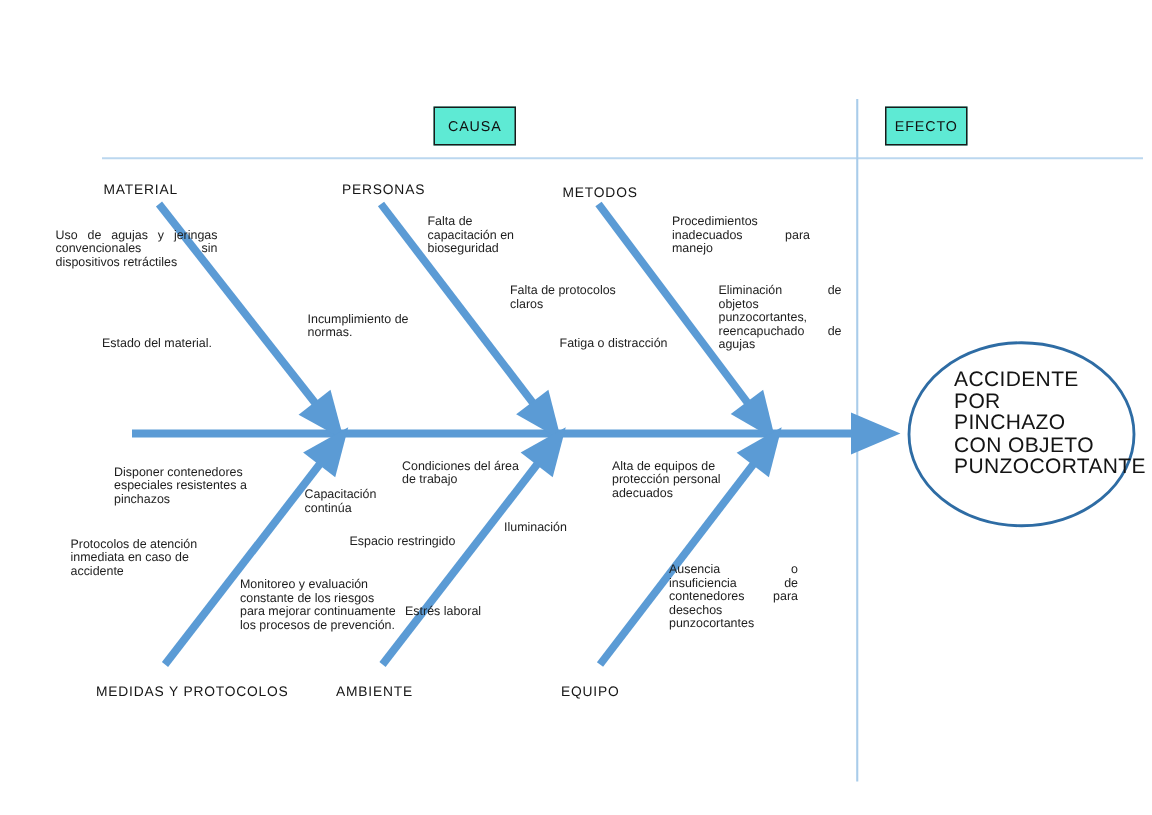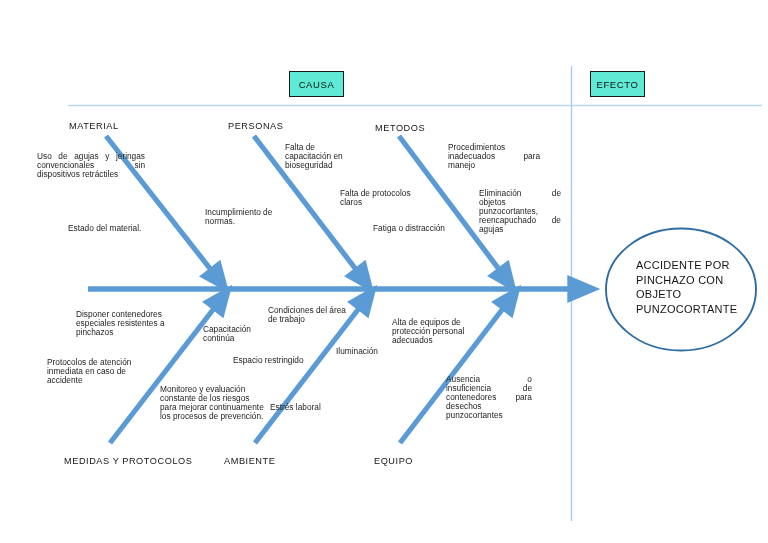--- a/index.html
+++ b/index.html
@@ -70,23 +70,23 @@
   #effect-wrap {
     position: absolute;
     left: 605px;
     top: 228px;
     width: 152px;
     height: 123px;
   }
   #effect-text {
     position: absolute;
     left: 31px;
-    top: 30px;
+    top: 17px;
     width: 104px;
-    font-size: 11px;
+    font-size: 14px;
     line-height: 14.5px;
     letter-spacing: 0.25px;
     color: #141414;
   }
 </style>
 </head>
 <body>
 
 <div id="canvas">
 
@@ -142,20 +142,20 @@
   <div class="cause-text" style="left:76px; top:310px; width:104px;">Disponer contenedores especiales resistentes a pinchazos</div>
   <div class="cause-text" style="left:47px; top:358px; width:102px;">Protocolos de atención inmediata en caso de accidente</div>
   <div class="cause-text" style="left:160px; top:385px; width:104px;">Monitoreo y evaluación constante de los riesgos para mejorar continuamente los procesos de prevención.</div>
 
   <div class="cause-text" style="left:203px; top:325px; width:58px;">Capacitación continúa</div>
   <div class="cause-text" style="left:268px; top:306px; width:82px;">Condiciones del área de trabajo</div>
   <div class="cause-text" style="left:233px; top:356px; width:96px;">Espacio restringido</div>
   <div class="cause-text" style="left:336px; top:347px; width:68px;">Iluminación</div>
   <div class="cause-text" style="left:270px; top:403px; width:74px;">Estrés laboral</div>
 
-  <div class="cause-text" style="left:392px; top:306px; width:98px;margin-top:12px;">Alta de equipos de protección personal adecuados</div>
+  <div class="cause-text" style="left:408px; top:306px; width:98px;">Alta de equipos de protección personal adecuados</div>
   <div class="cause-text justified" style="left:446px; top:375px; width:86px;">Ausencia o insuficiencia de contenedores para desechos punzocortantes</div>
 
   <div id="effect-wrap">
     <div id="effect-text">ACCIDENTE POR PINCHAZO CON OBJETO PUNZOCORTANTE</div>
   </div>
 
 </div>
 
 </body></html>

